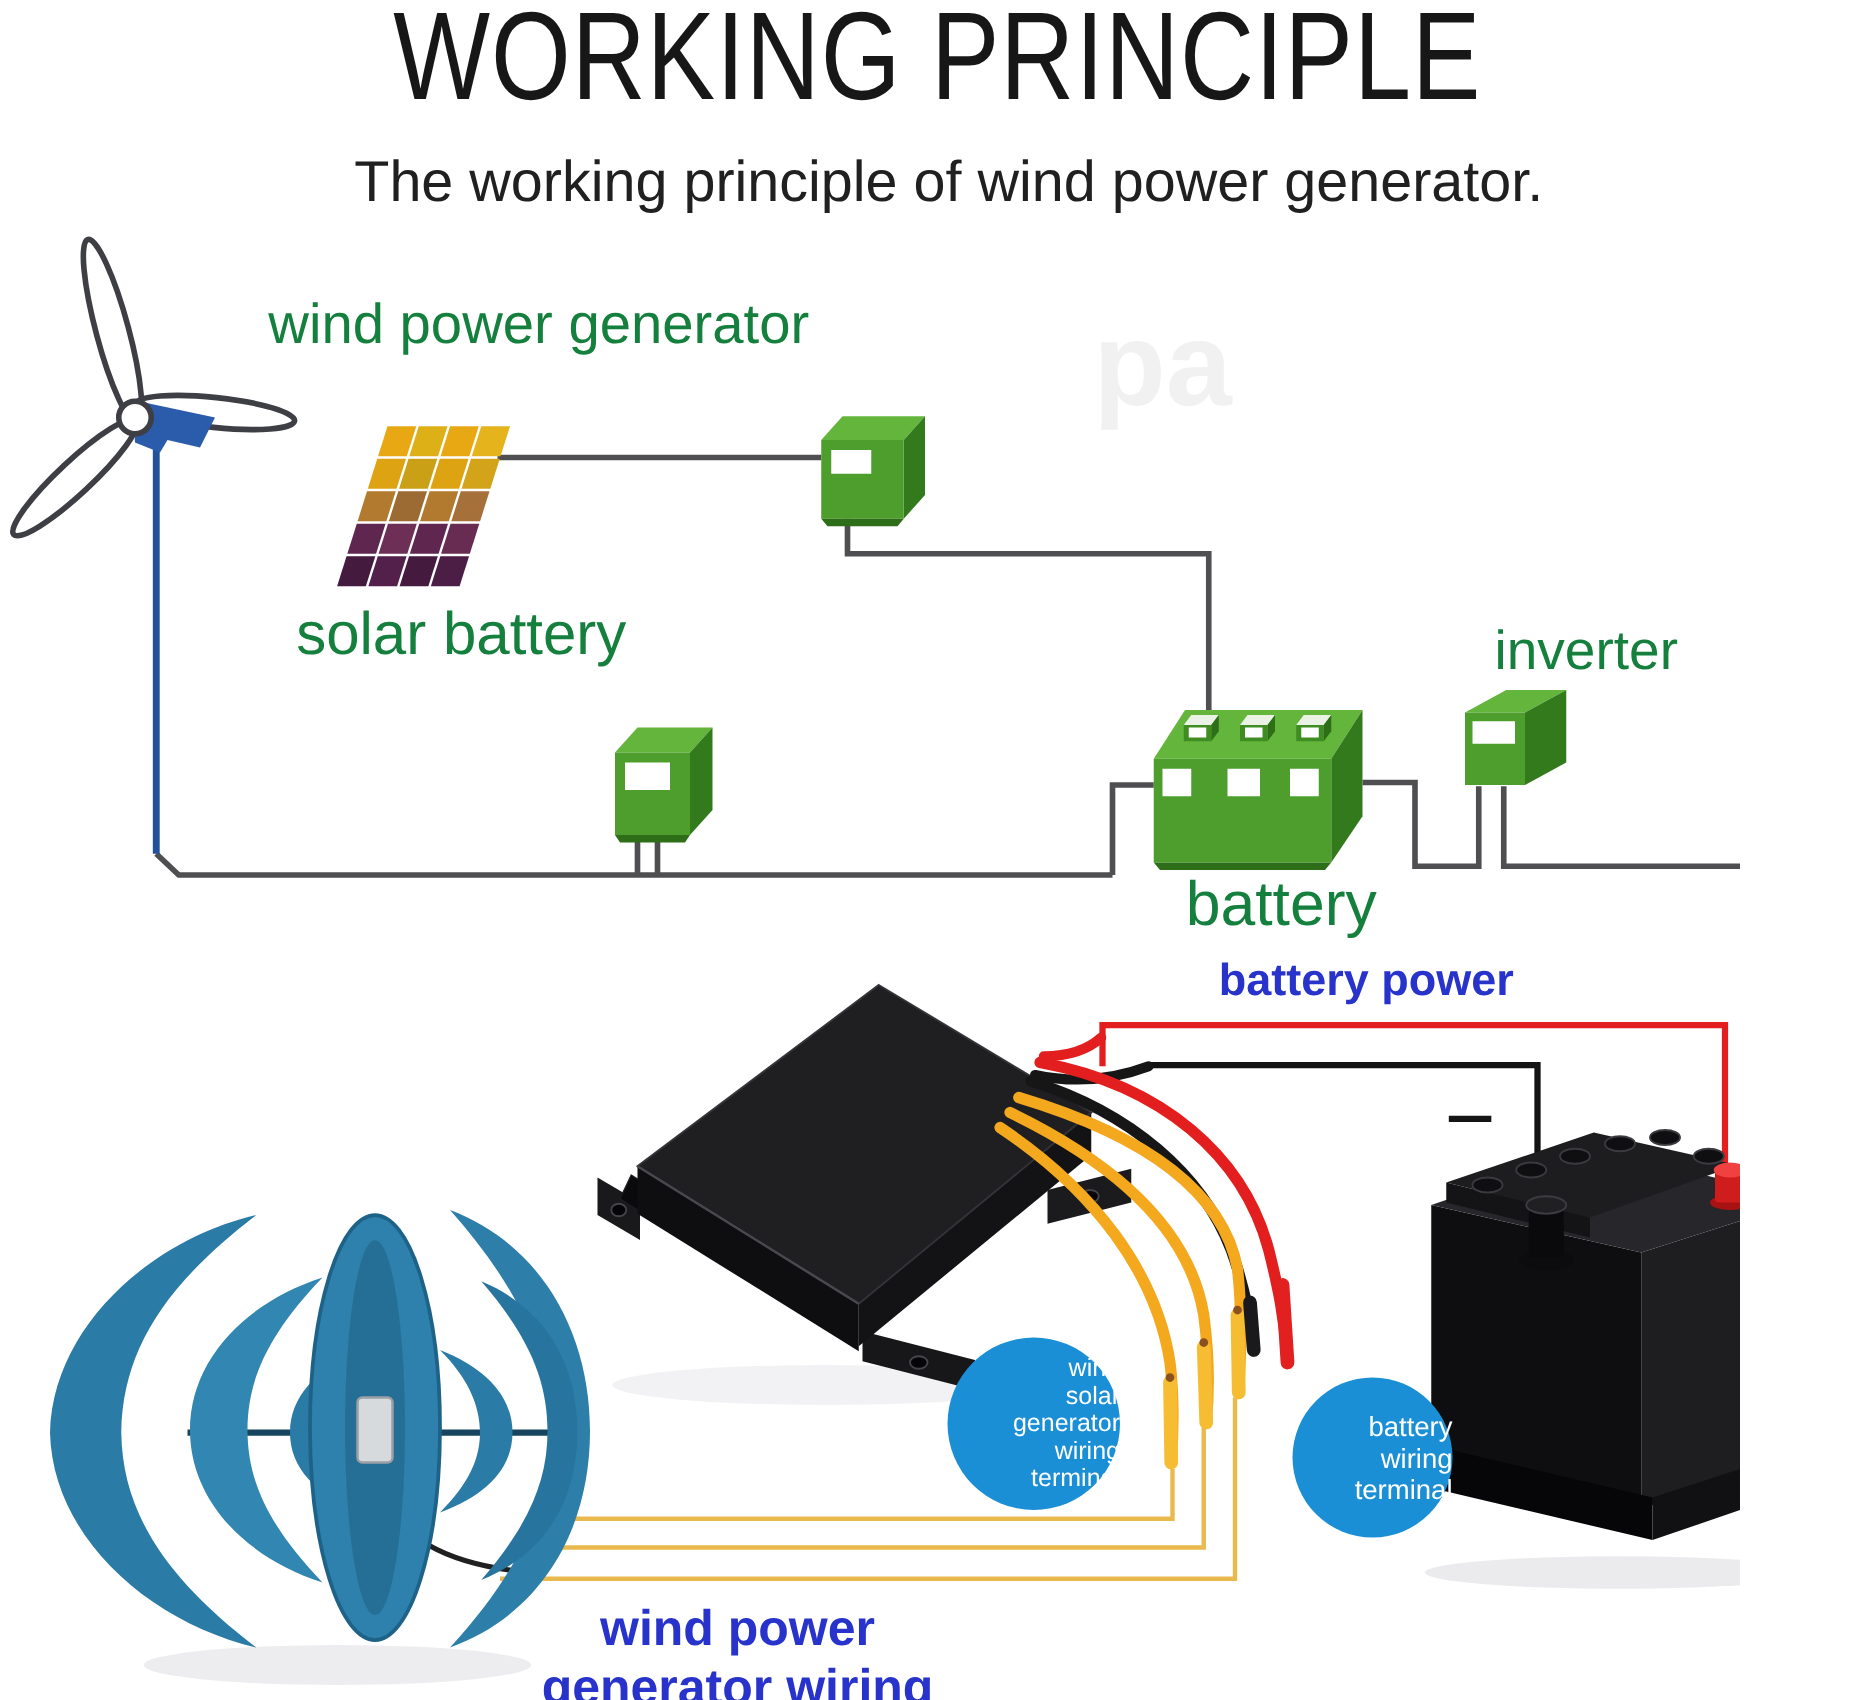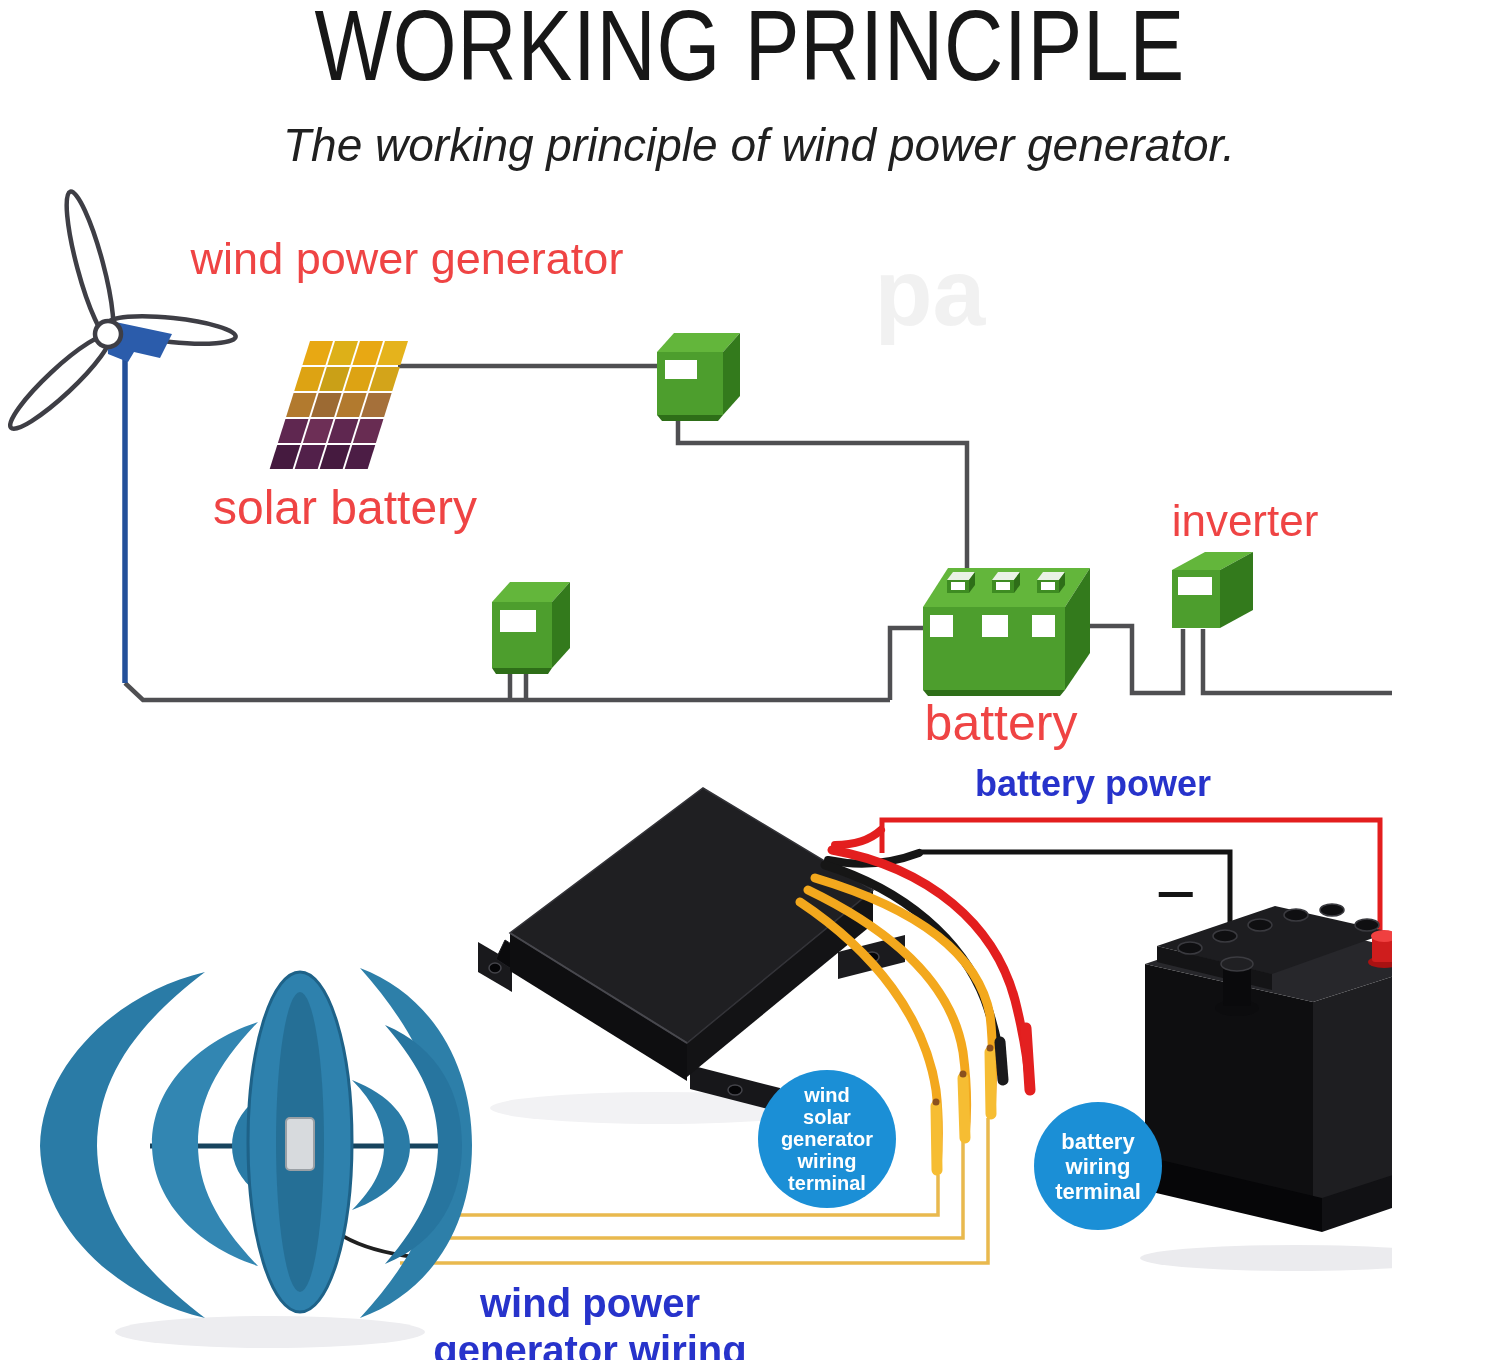--- a/index.html
+++ b/index.html
@@ -3,38 +3,38 @@
 <meta charset="utf-8">
 <style>
   html,body{margin:0;padding:0;background:#ffffff;}
   #stage{position:relative;width:1392px;height:1360px;background:#ffffff;overflow:hidden;
          font-family:"Liberation Sans", sans-serif;color:#1c1c1c;}
   #gfx{position:absolute;left:0;top:0;width:1500px;height:1360px;}
   .txt{position:absolute;white-space:nowrap;transform:translateX(-50%);}
   .title-wrap{position:absolute;left:0;top:-12px;width:1500px;text-align:center;}
   .title-inner{display:inline-block;font-size:100px;font-weight:400;letter-spacing:1px;
                color:#171717;transform:scaleX(0.82);transform-origin:center;}
-  .subtitle{top:118px;left:759px;font-size:46px;color:#202020;font-style:italic;}
+  .subtitle{top:118px;left:759px;font-size:46px;color:#202020;}
   .watermark{top:238px;left:930px;font-size:95px;font-weight:700;color:rgba(120,120,120,0.10);}
-  .lbl{color:#ef4444;}
+  .lbl{color:#15803d;margin-left:24px;}
   .lbl-wpg{top:233px;left:407px;font-size:45px;}
   .lbl-solar{top:480px;left:345px;font-size:48px;}
   .lbl-ctrl1{top:496px;left:800px;font-size:53px;}
   .lbl-ctrl2{top:562px;left:775px;font-size:53px;}
   .lbl-batt{top:694px;left:1001px;font-size:50px;}
   .lbl-inv{top:496px;left:1245px;font-size:44px;text-align:right;}
   .lbl-user{top:484px;left:1445px;font-size:46px;}
   .blue-lbl{color:#2733cb;font-weight:700;}
   .lbl-battwiring{top:763px;left:1093px;font-size:36px;}
   .lbl-genwiring{position:absolute;left:590px;top:1280px;transform:translateX(-50%);
                  text-align:center;font-size:40px;line-height:1.18;color:#2733cb;font-weight:700;}
   .lbl-genwiring div{white-space:nowrap;}
   .term-circle{position:absolute;border-radius:50%;background:#1b8fd6;color:#ffffff;
-               display:flex;flex-direction:column;align-items:center;justify-content:center;
-               font-weight:700;text-align:center;}
+               display:flex;flex-direction:column;align-items:flex-end;justify-content:center;
+               font-weight:400;text-align:center;}
   .circle-gen{left:758px;top:1070px;width:138px;height:138px;font-size:20px;line-height:22px;}
   .circle-batt{left:1034px;top:1102px;width:128px;height:128px;font-size:22px;line-height:25px;}
   .sym-minus{top:854px;left:1176px;font-size:70px;font-weight:400;color:#141414;}
   .sym-plus{top:850px;left:1408px;font-size:58px;font-weight:400;color:#e52222;}
 </style>
 </head>
 <body>
 
 <div id="stage">
 

